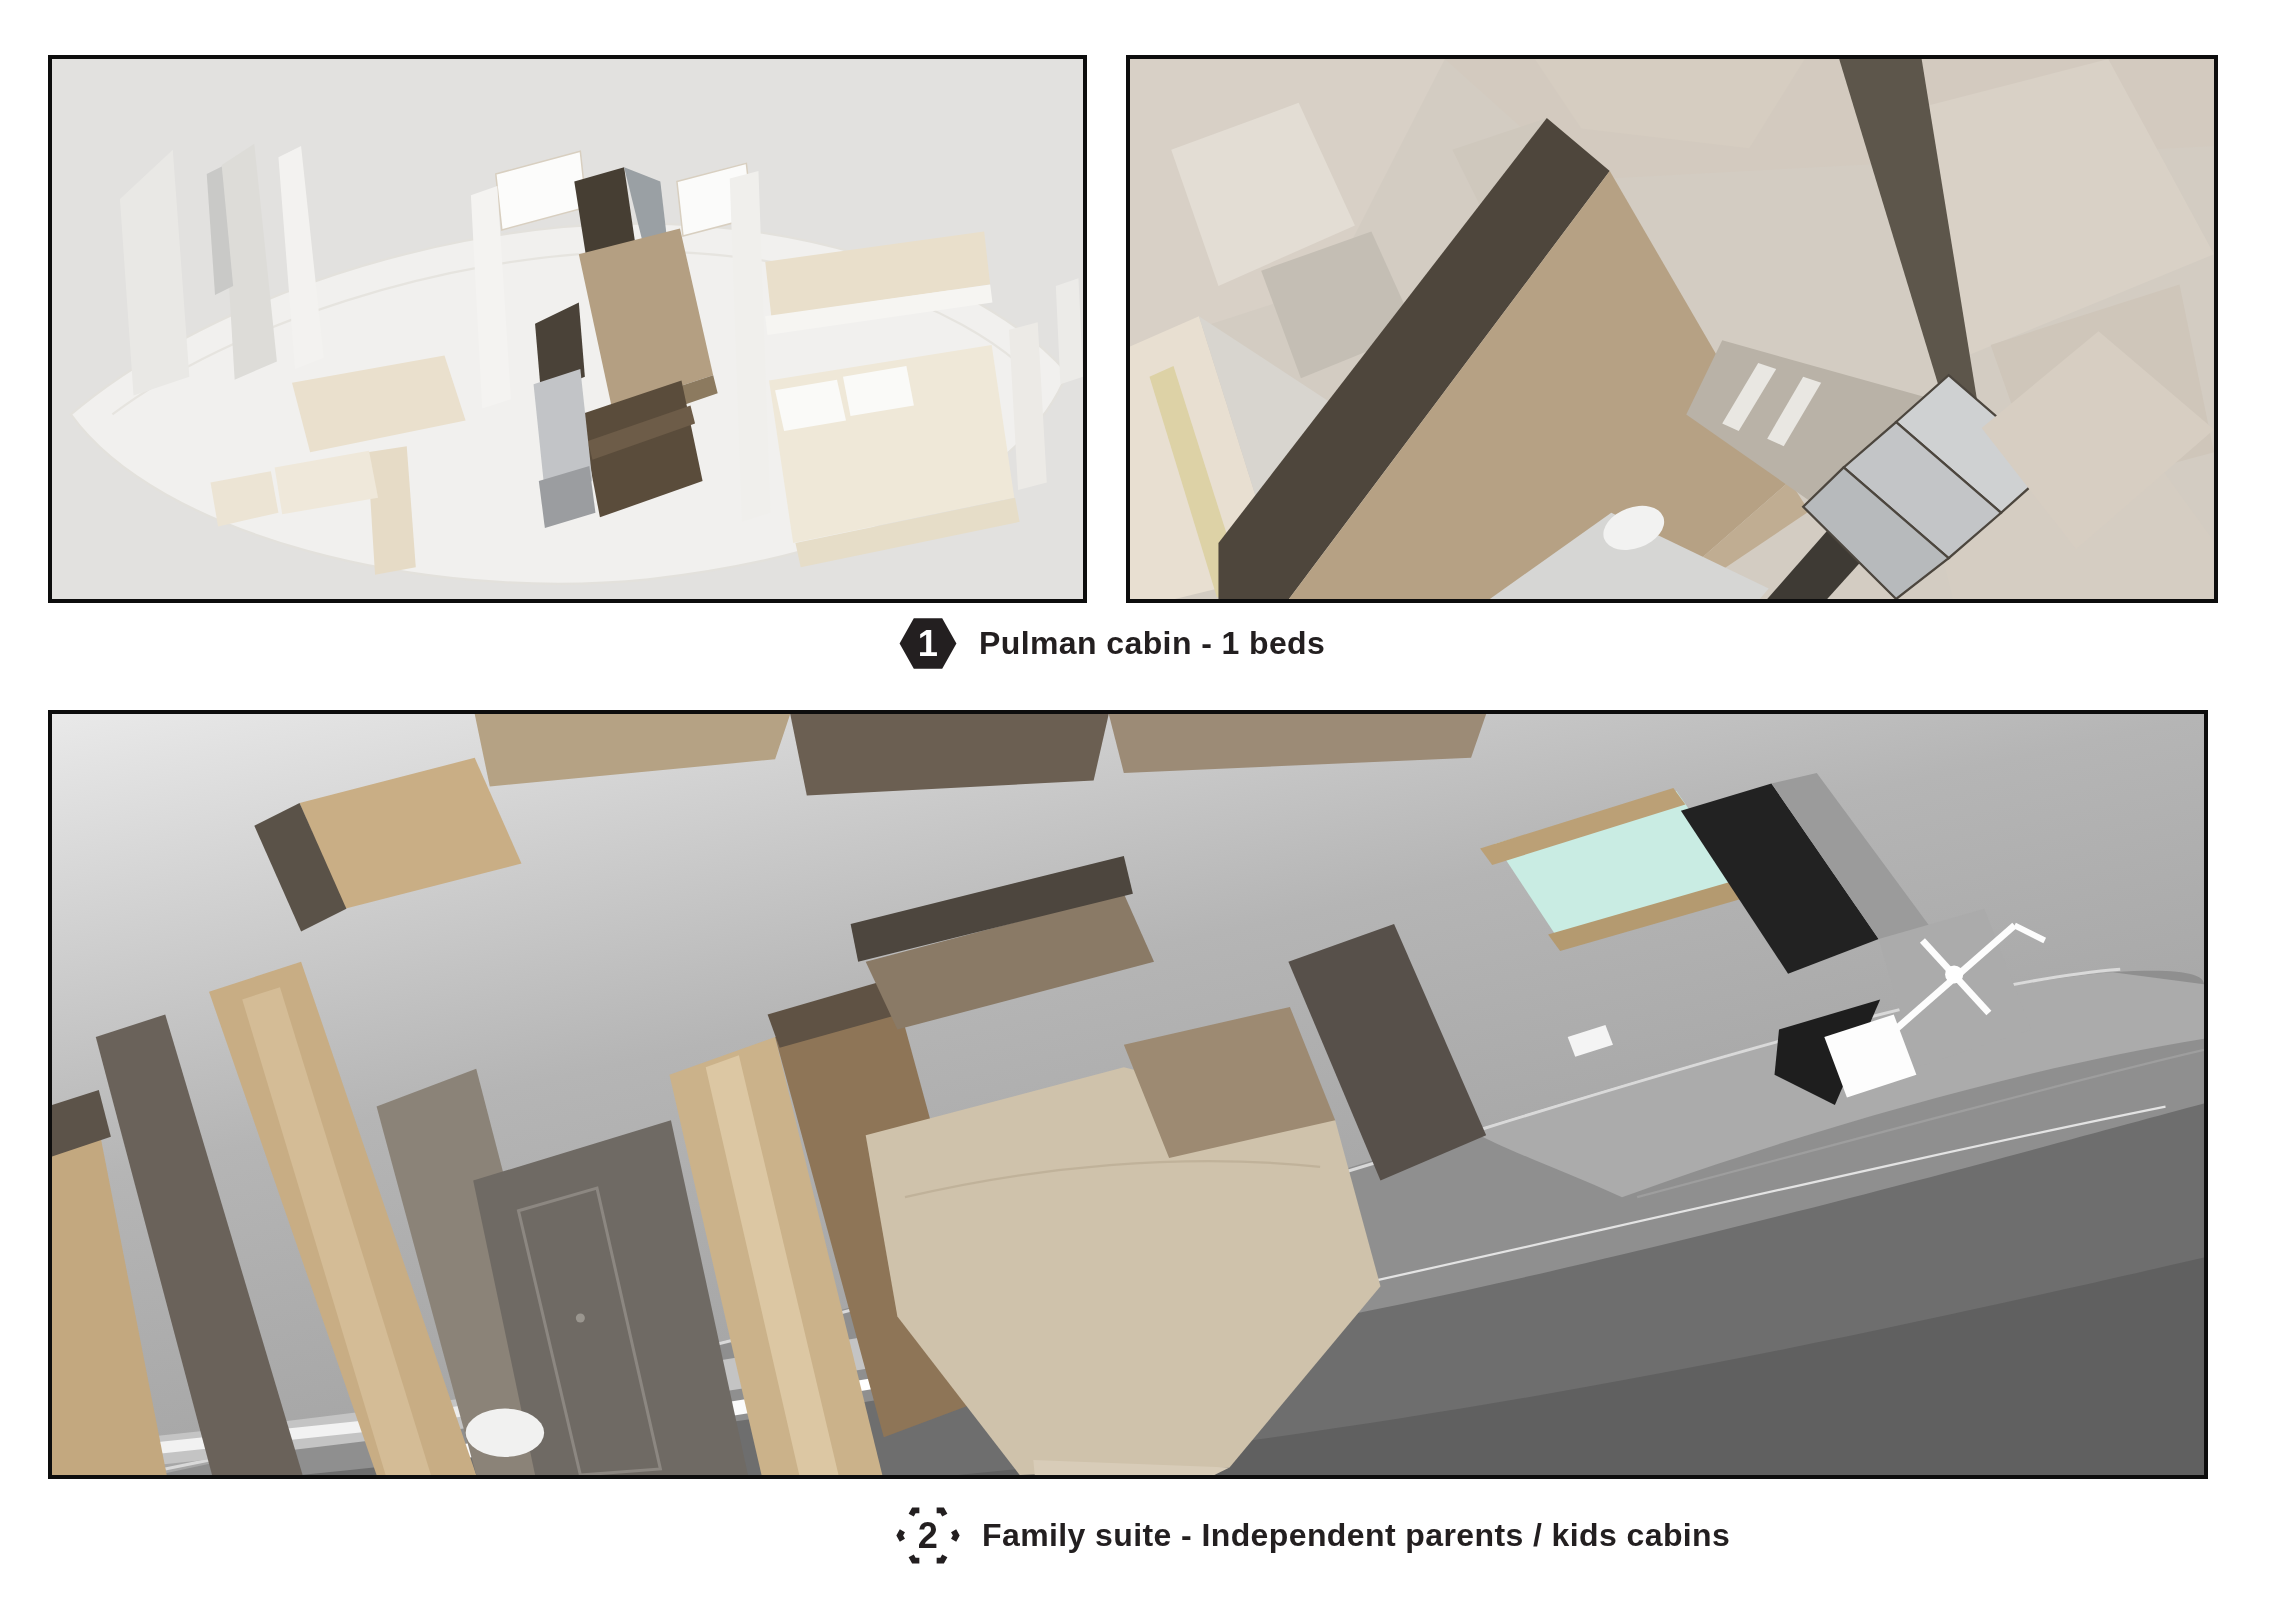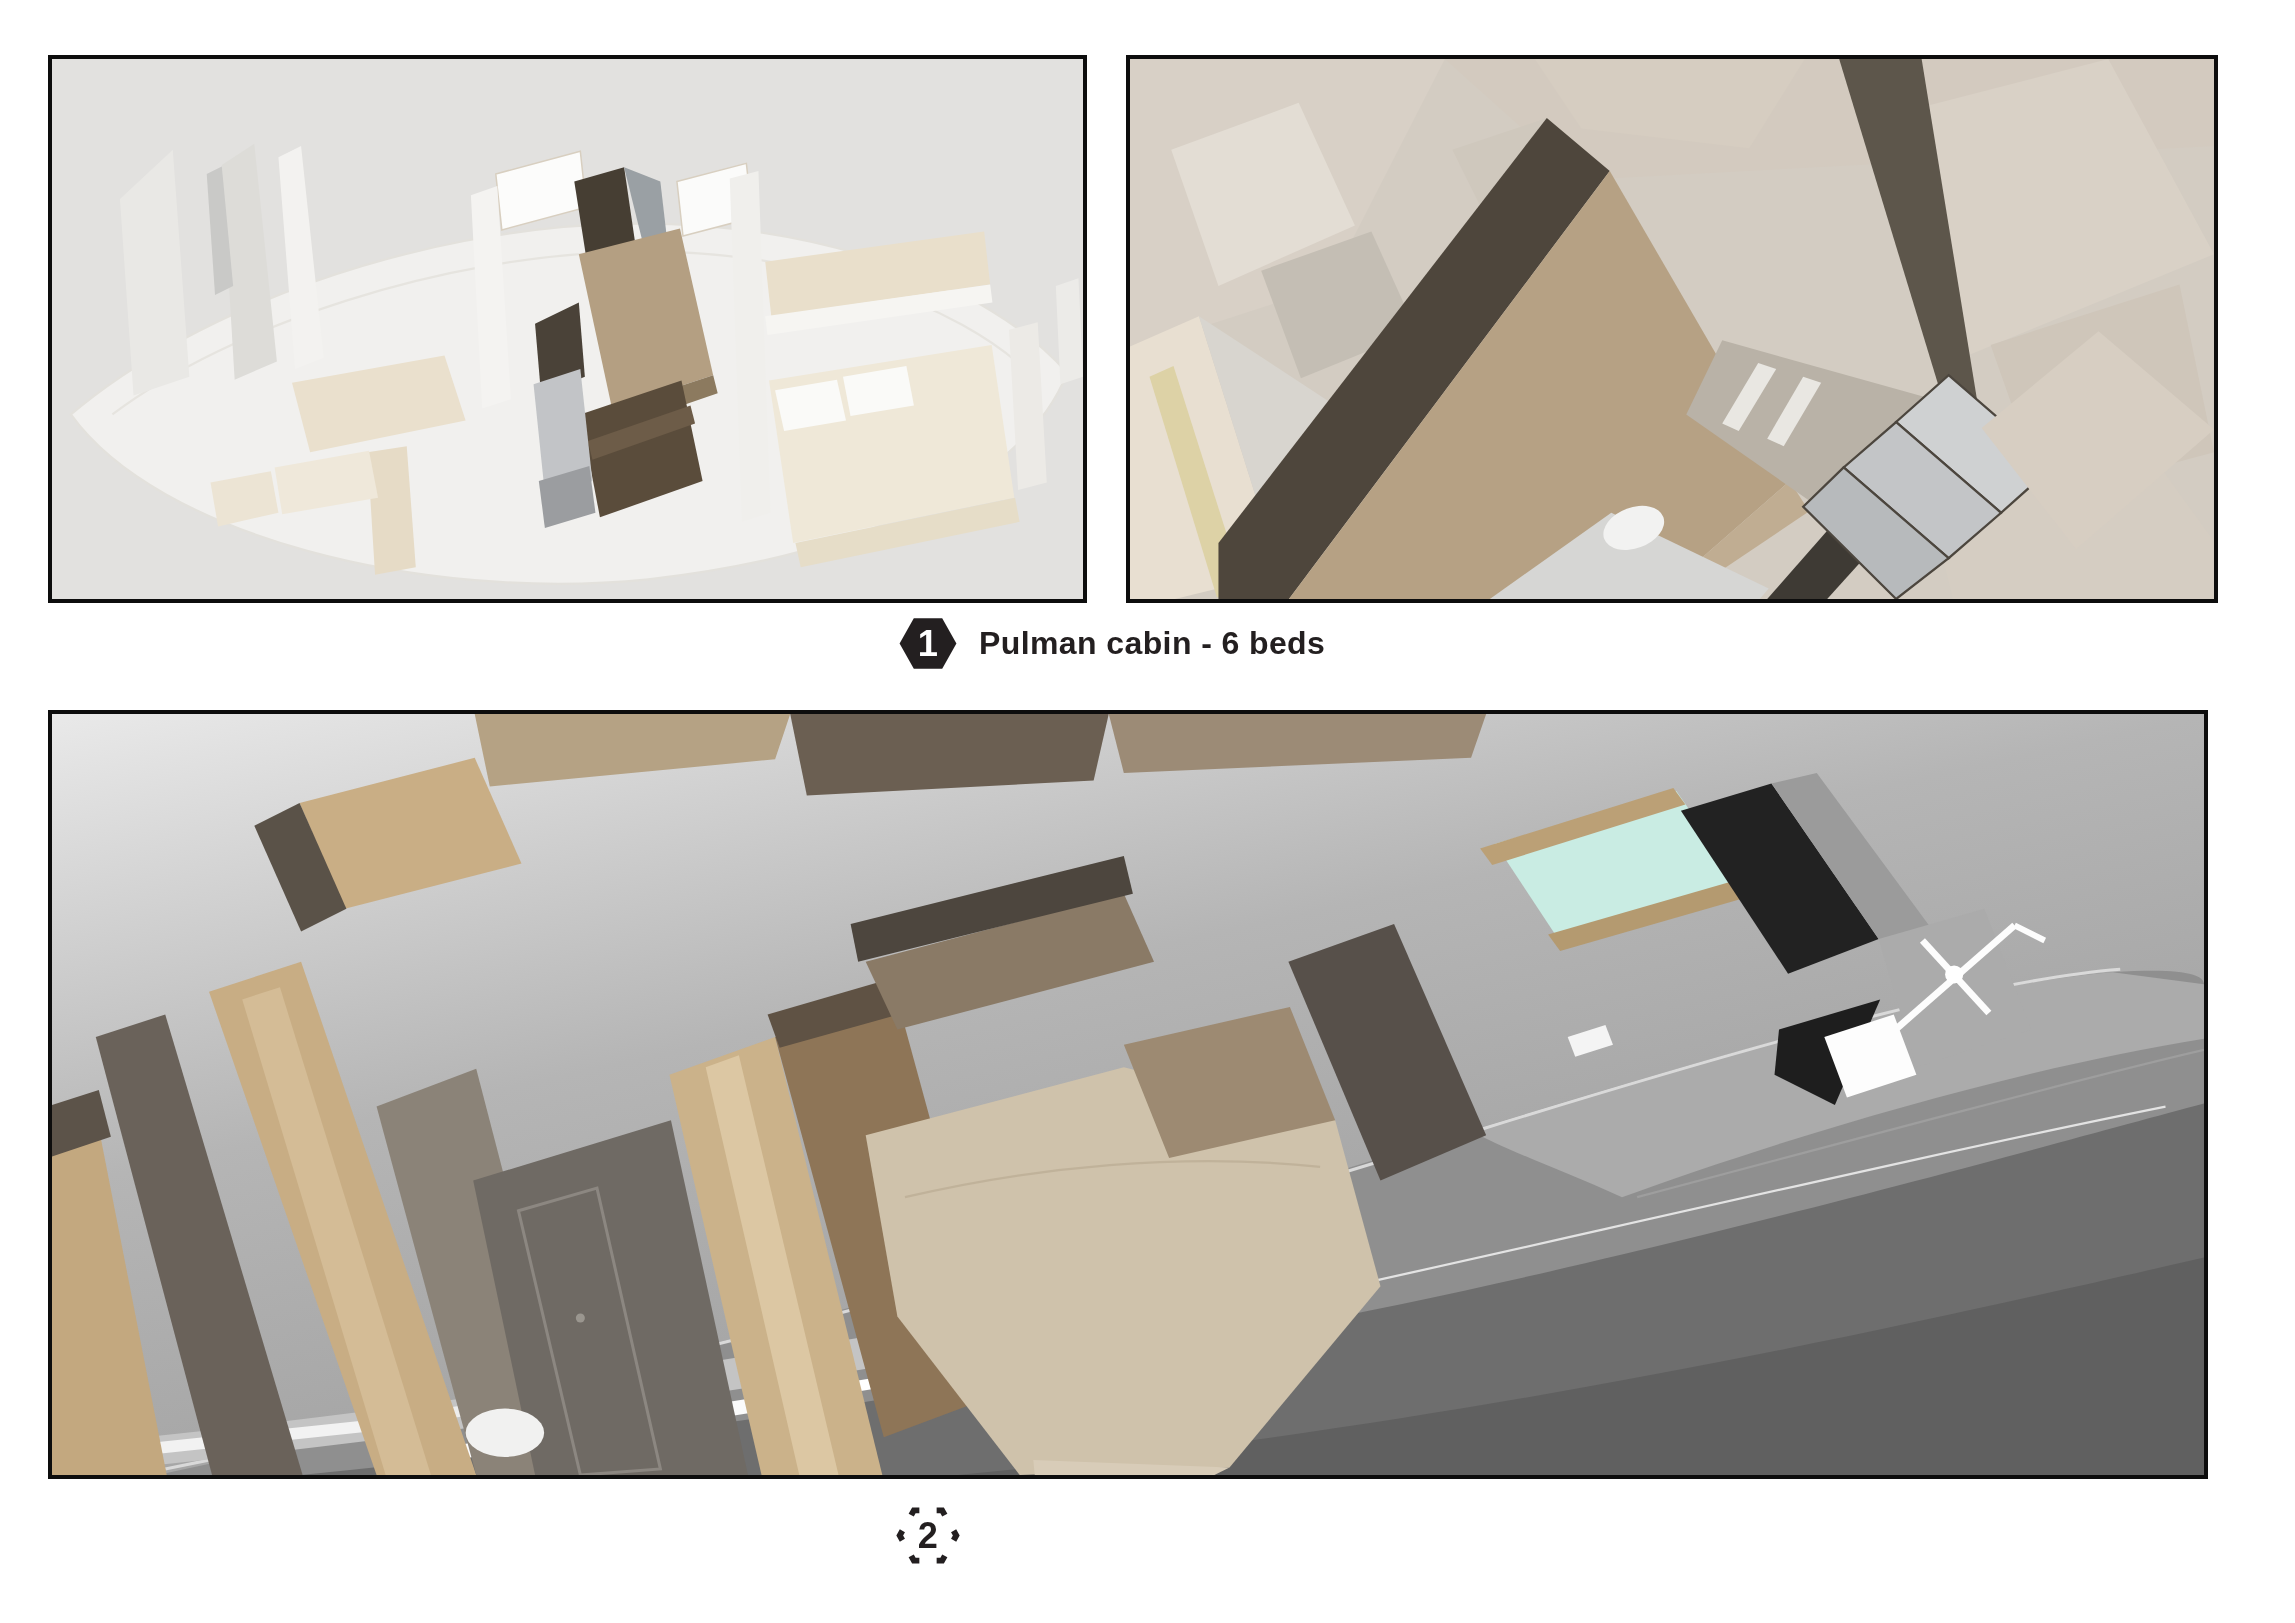--- a/index.html
+++ b/index.html
@@ -113,21 +113,21 @@
         <ellipse cx="672" cy="620" rx="42" ry="27" transform="rotate(-20 672 620)" fill="#f2f2f1"></ellipse>
       </g>
     </svg>
   </figure>
 
   <div class="caption" id="caption-1">
     <svg class="badge" width="60" height="57" viewBox="0 0 76 72" style="font-size:43px">
       <polygon points="2,36 20,4 56,4 74,36 56,68 20,68" fill="#231f20"></polygon>
       <text x="38" y="52" text-anchor="middle" font-size="46" font-weight="bold" fill="#ffffff">1</text>
     </svg>
-    <span class="caption-text">Pulman cabin - 6 beds</span>
+    <span class="caption-text">Pulman cabin - 1 beds</span>
   </div>
 
   <figure class="panel" id="panel-suite">
     <svg viewBox="0 0 2851 1008" preserveAspectRatio="none">
       <defs>
         <linearGradient id="g3" x1="0" y1="0" x2="0.62" y2="1">
           <stop offset="0" stop-color="#e9e9e9"></stop>
           <stop offset="0.45" stop-color="#b5b5b5"></stop>
           <stop offset="1" stop-color="#9a9a9a"></stop>
         </linearGradient>
@@ -204,16 +204,17 @@
       <g fill="none" stroke="#231f20" stroke-width="7.5">
         <polyline points="5.4,42.1 2,36 5.4,29.9"></polyline>
         <polyline points="16.6,10.1 20,4 27,4"></polyline>
         <polyline points="49,4 56,4 59.4,10.1"></polyline>
         <polyline points="70.6,29.9 74,36 70.6,42.1"></polyline>
         <polyline points="59.4,61.9 56,68 49,68"></polyline>
         <polyline points="27,68 20,68 16.6,61.9"></polyline>
       </g>
       <text x="38" y="52" text-anchor="middle" font-size="46" font-weight="bold" fill="#231f20">2</text>
     </svg>
+    <span class="caption-text">Family suite - Independent parents / kids cabins</span>
   </div>
 
 </main>
 
 
 </body></html>

